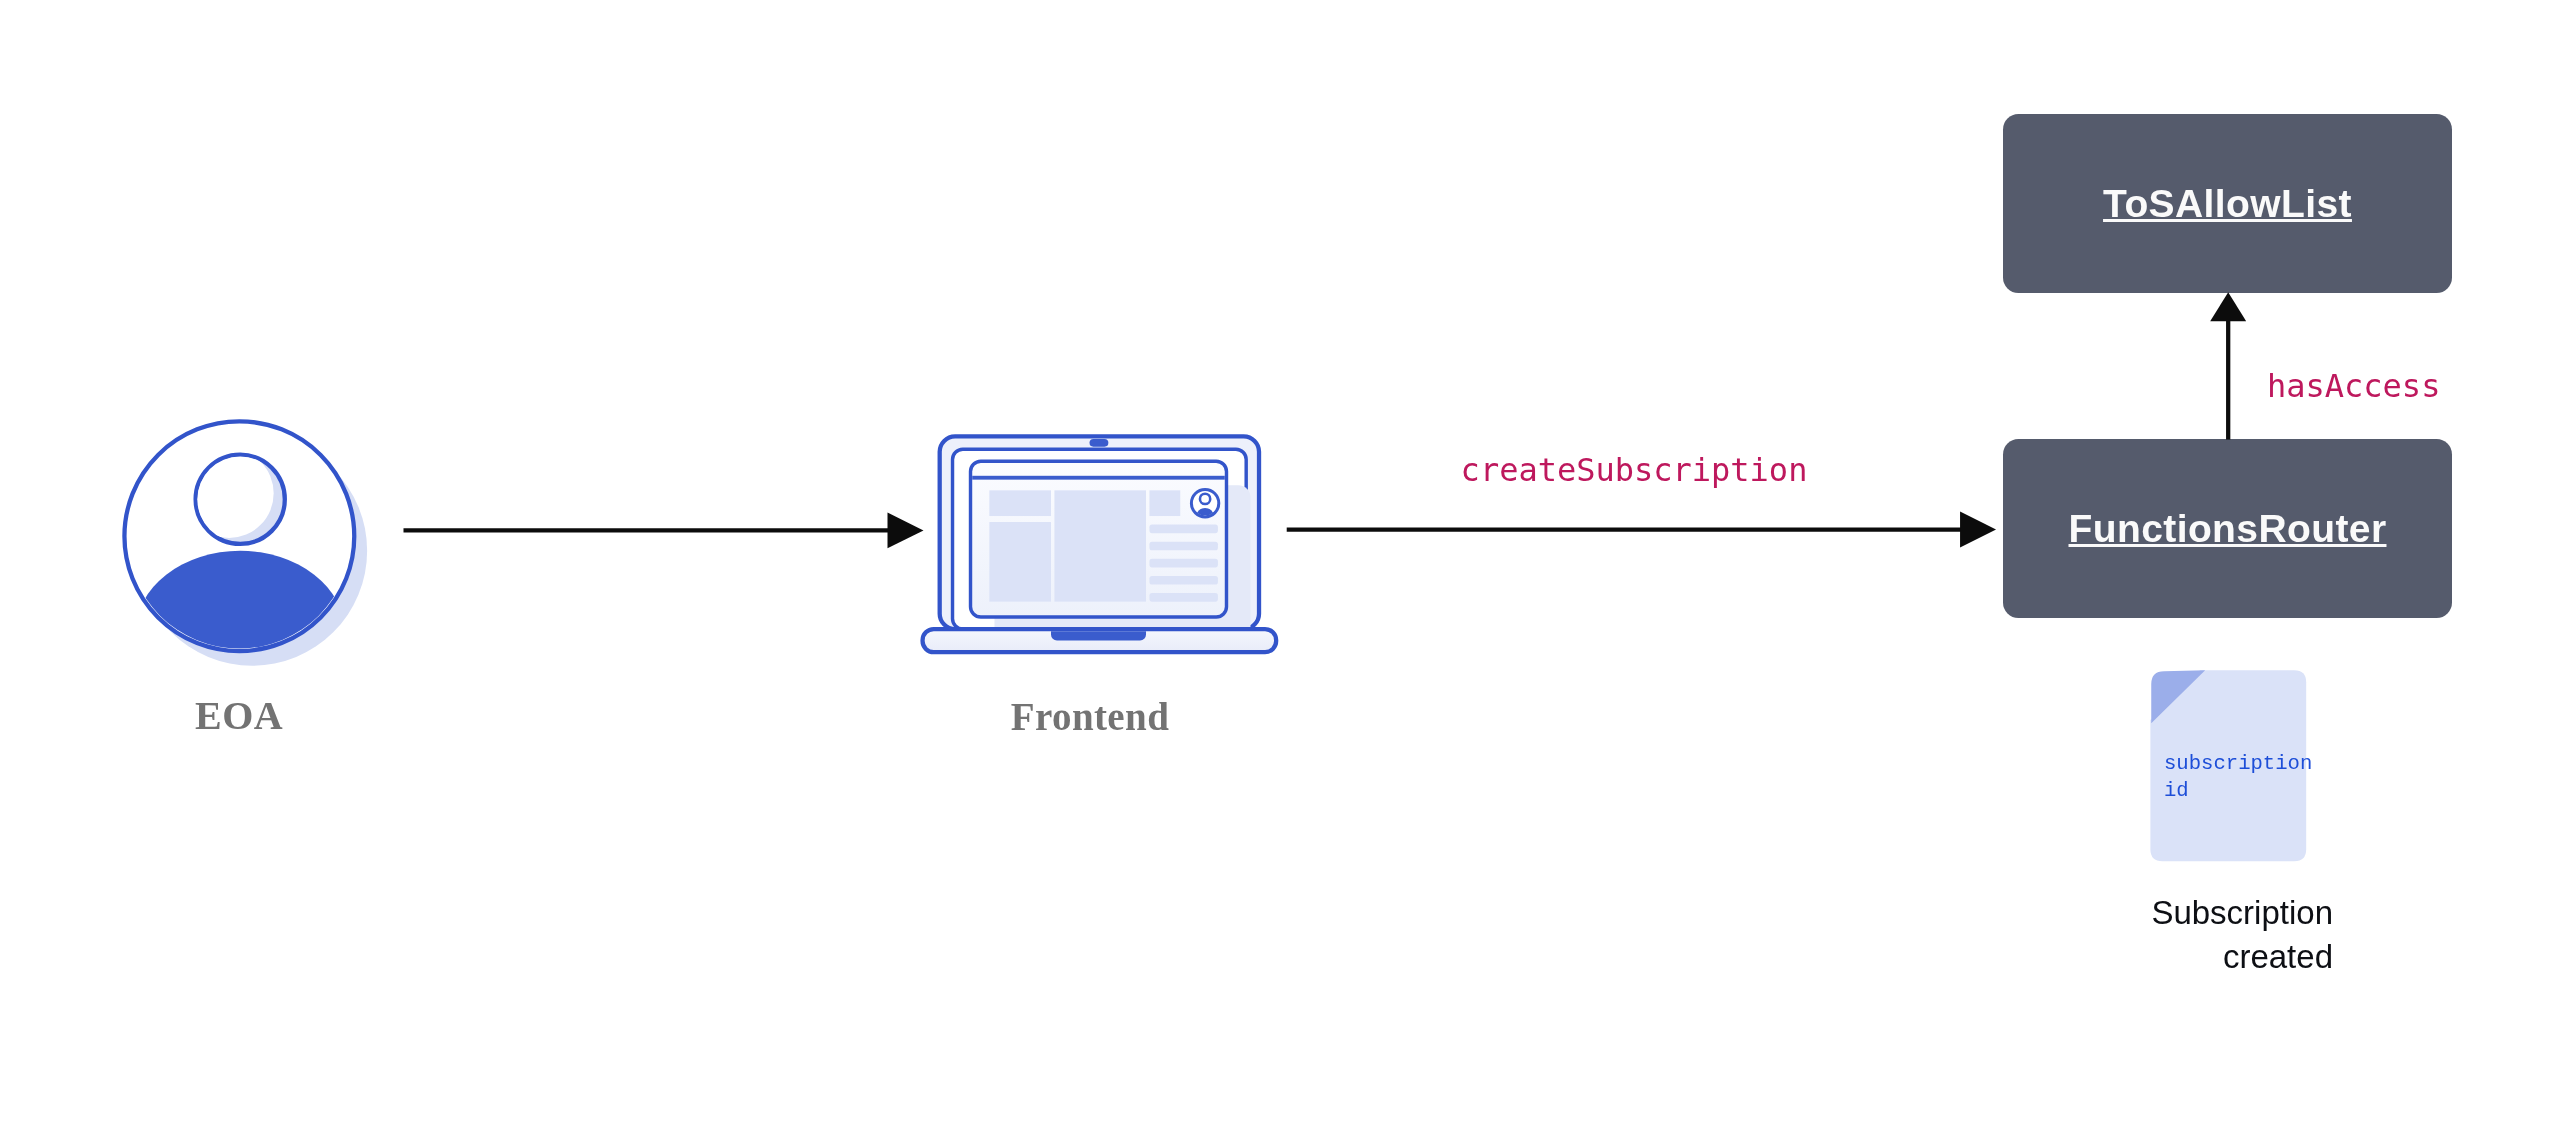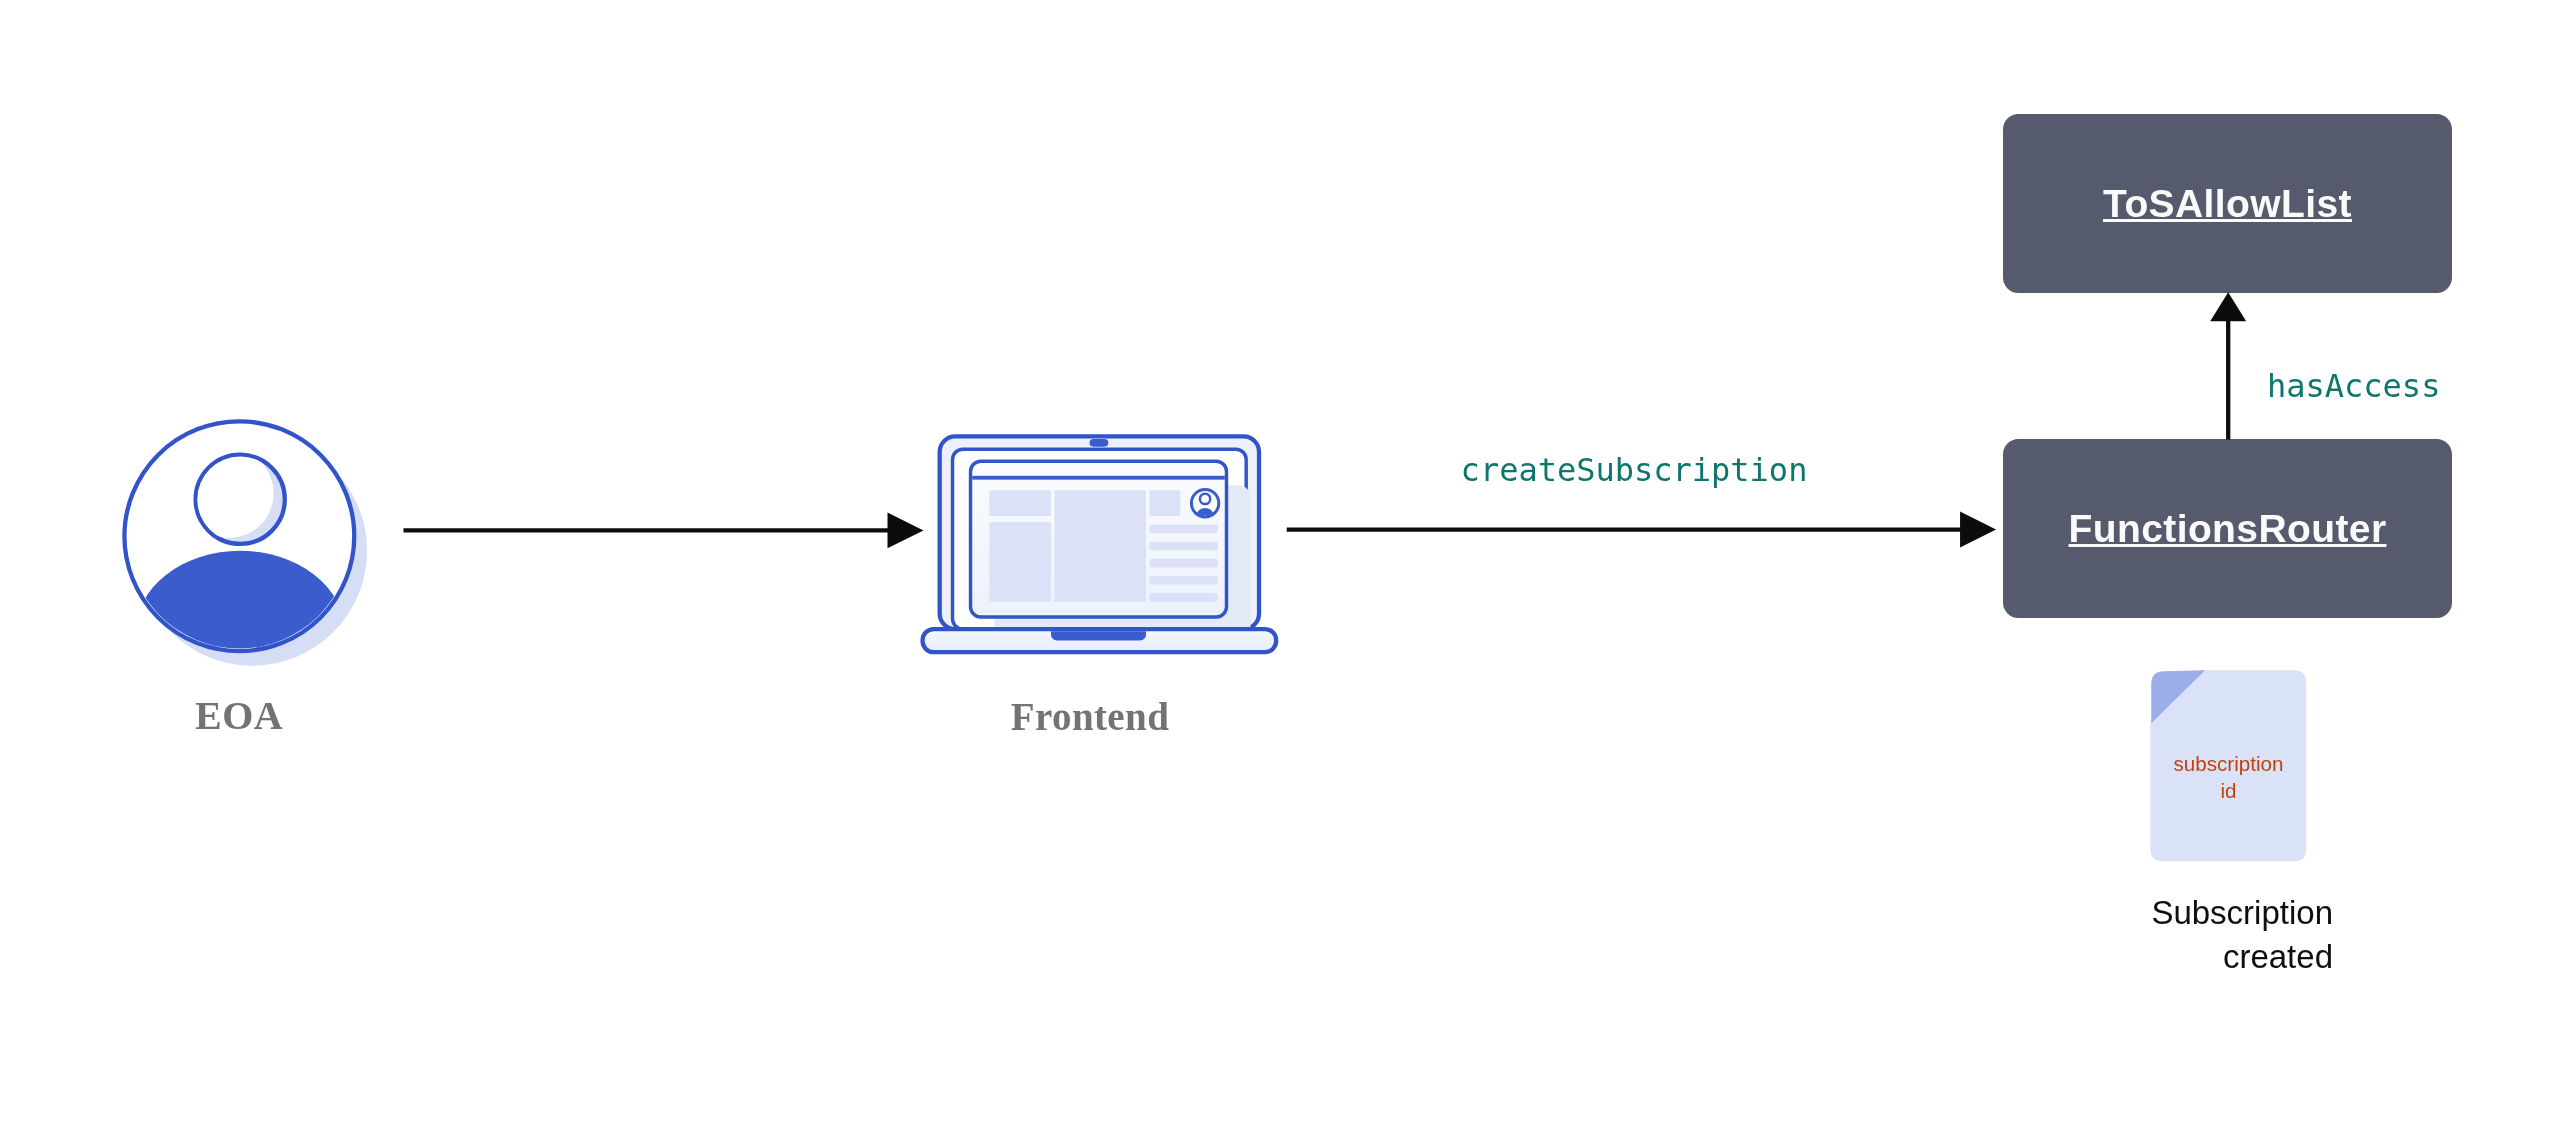--- a/index.html
+++ b/index.html
@@ -26,21 +26,21 @@
     letter-spacing: 0.4px;
     color: #737373;
     font-family: Liberation Serif, serif;
   }
 
   
   .edge-label {
     position: absolute;
     font-family: "DejaVu Sans Mono", monospace;
     font-size: 32px;
-    color: #0f766e;
+    color: #be185d;
     white-space: nowrap;
   }
 
   
   .contract-box {
     position: absolute;
     width: 449px;
     height: 179px;
     background: #555b6c;
     border-radius: 15.4px;
@@ -56,25 +56,25 @@
     font-family: "Liberation Sans", sans-serif;
     text-decoration: underline;
   }
 
   
   .doc-text {
     position: absolute;
     left: 2164px;
     top: 750px;
     width: 129px;
-    text-align: center;
+    text-align: left;
     font-size: 20.6px;
     line-height: 1.32;
-    color: #c2410c;
-    font-family: Liberation Sans, sans-serif;
+    color: #1d4ed8;
+    font-family: Liberation Mono, monospace;
   }
   .doc-caption {
     position: absolute;
     left: 2123px;
     top: 891px;
     width: 210px;
     text-align: right;
     font-size: 33px;
     line-height: 1.32;
     font-weight: normal;

